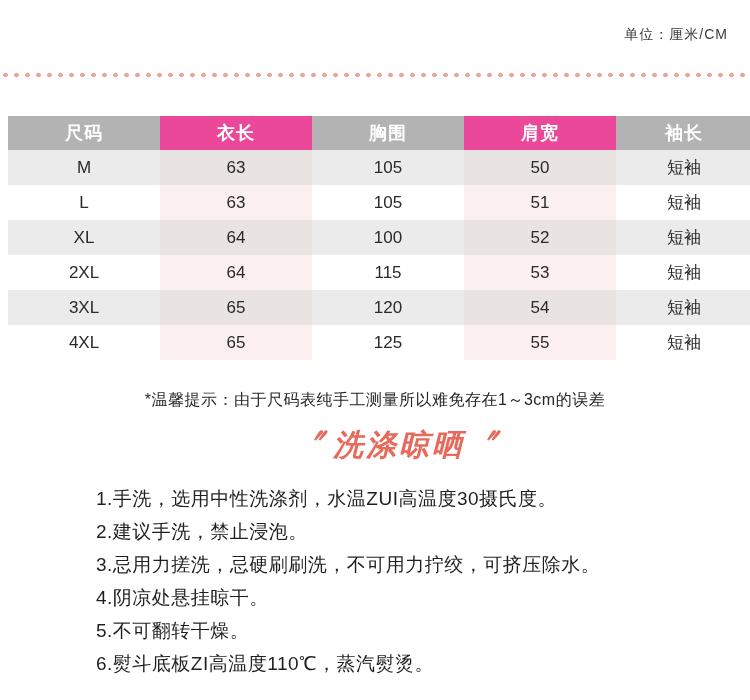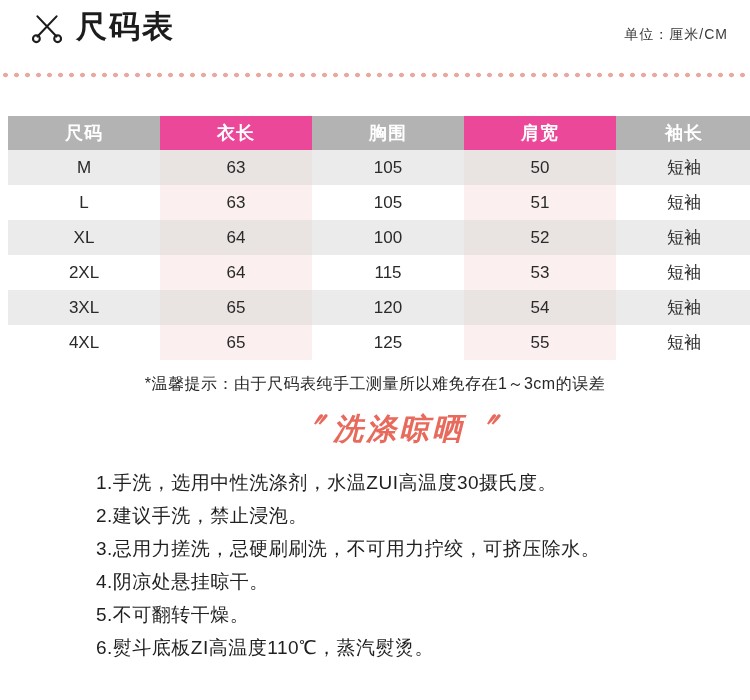--- a/index.html
+++ b/index.html
@@ -101,21 +101,21 @@
 
   
   table.size-table tbody tr.row-a td { background: #ebebeb; }
   table.size-table tbody tr.row-b td { background: #ffffff; }
   
   table.size-table tbody tr.row-b td.tint { background: #fbf0ef; }
   table.size-table tbody tr.row-a td.tint { background: #e9e3e2; }
 
   
   .tip-line {
-    margin-top: 14px;
+    margin-top: 30px;
     text-align: center;
     font-size: 16px;
     color: #262626;
     letter-spacing: 0.5px;
   }
 
   
   .wash-title {
     margin-top: 14px;
     text-align: center;
@@ -145,31 +145,20 @@
     letter-spacing: 0.5px;
     white-space: nowrap;
   }
 </style>
 </head>
 <body>
 
 <div class="page">
 
   <div class="header">
-    <div class="header-title-row">
-      <svg class="scissors-icon" viewBox="0 0 32 32" aria-hidden="true">
-        <g stroke="#1c1c1c" stroke-width="2" fill="none" stroke-linecap="round">
-          <line x1="7" y1="6" x2="25" y2="25"></line>
-          <line x1="25" y1="6" x2="7" y2="25"></line>
-        </g>
-        <circle cx="6" cy="27" r="3.2" fill="none" stroke="#1c1c1c" stroke-width="2"></circle>
-        <circle cx="26" cy="27" r="3.2" fill="none" stroke="#1c1c1c" stroke-width="2"></circle>
-      </svg>
-      <div class="title-text">尺码表</div>
-    </div>
     <div class="unit-text">单位：厘米/CM</div>
   </div>
 
   <div class="dotted-sep"></div>
 
   <div class="table-wrap">
     <table class="size-table">
       <thead>
         <tr>
           <th style="width:150px">尺码</th>

